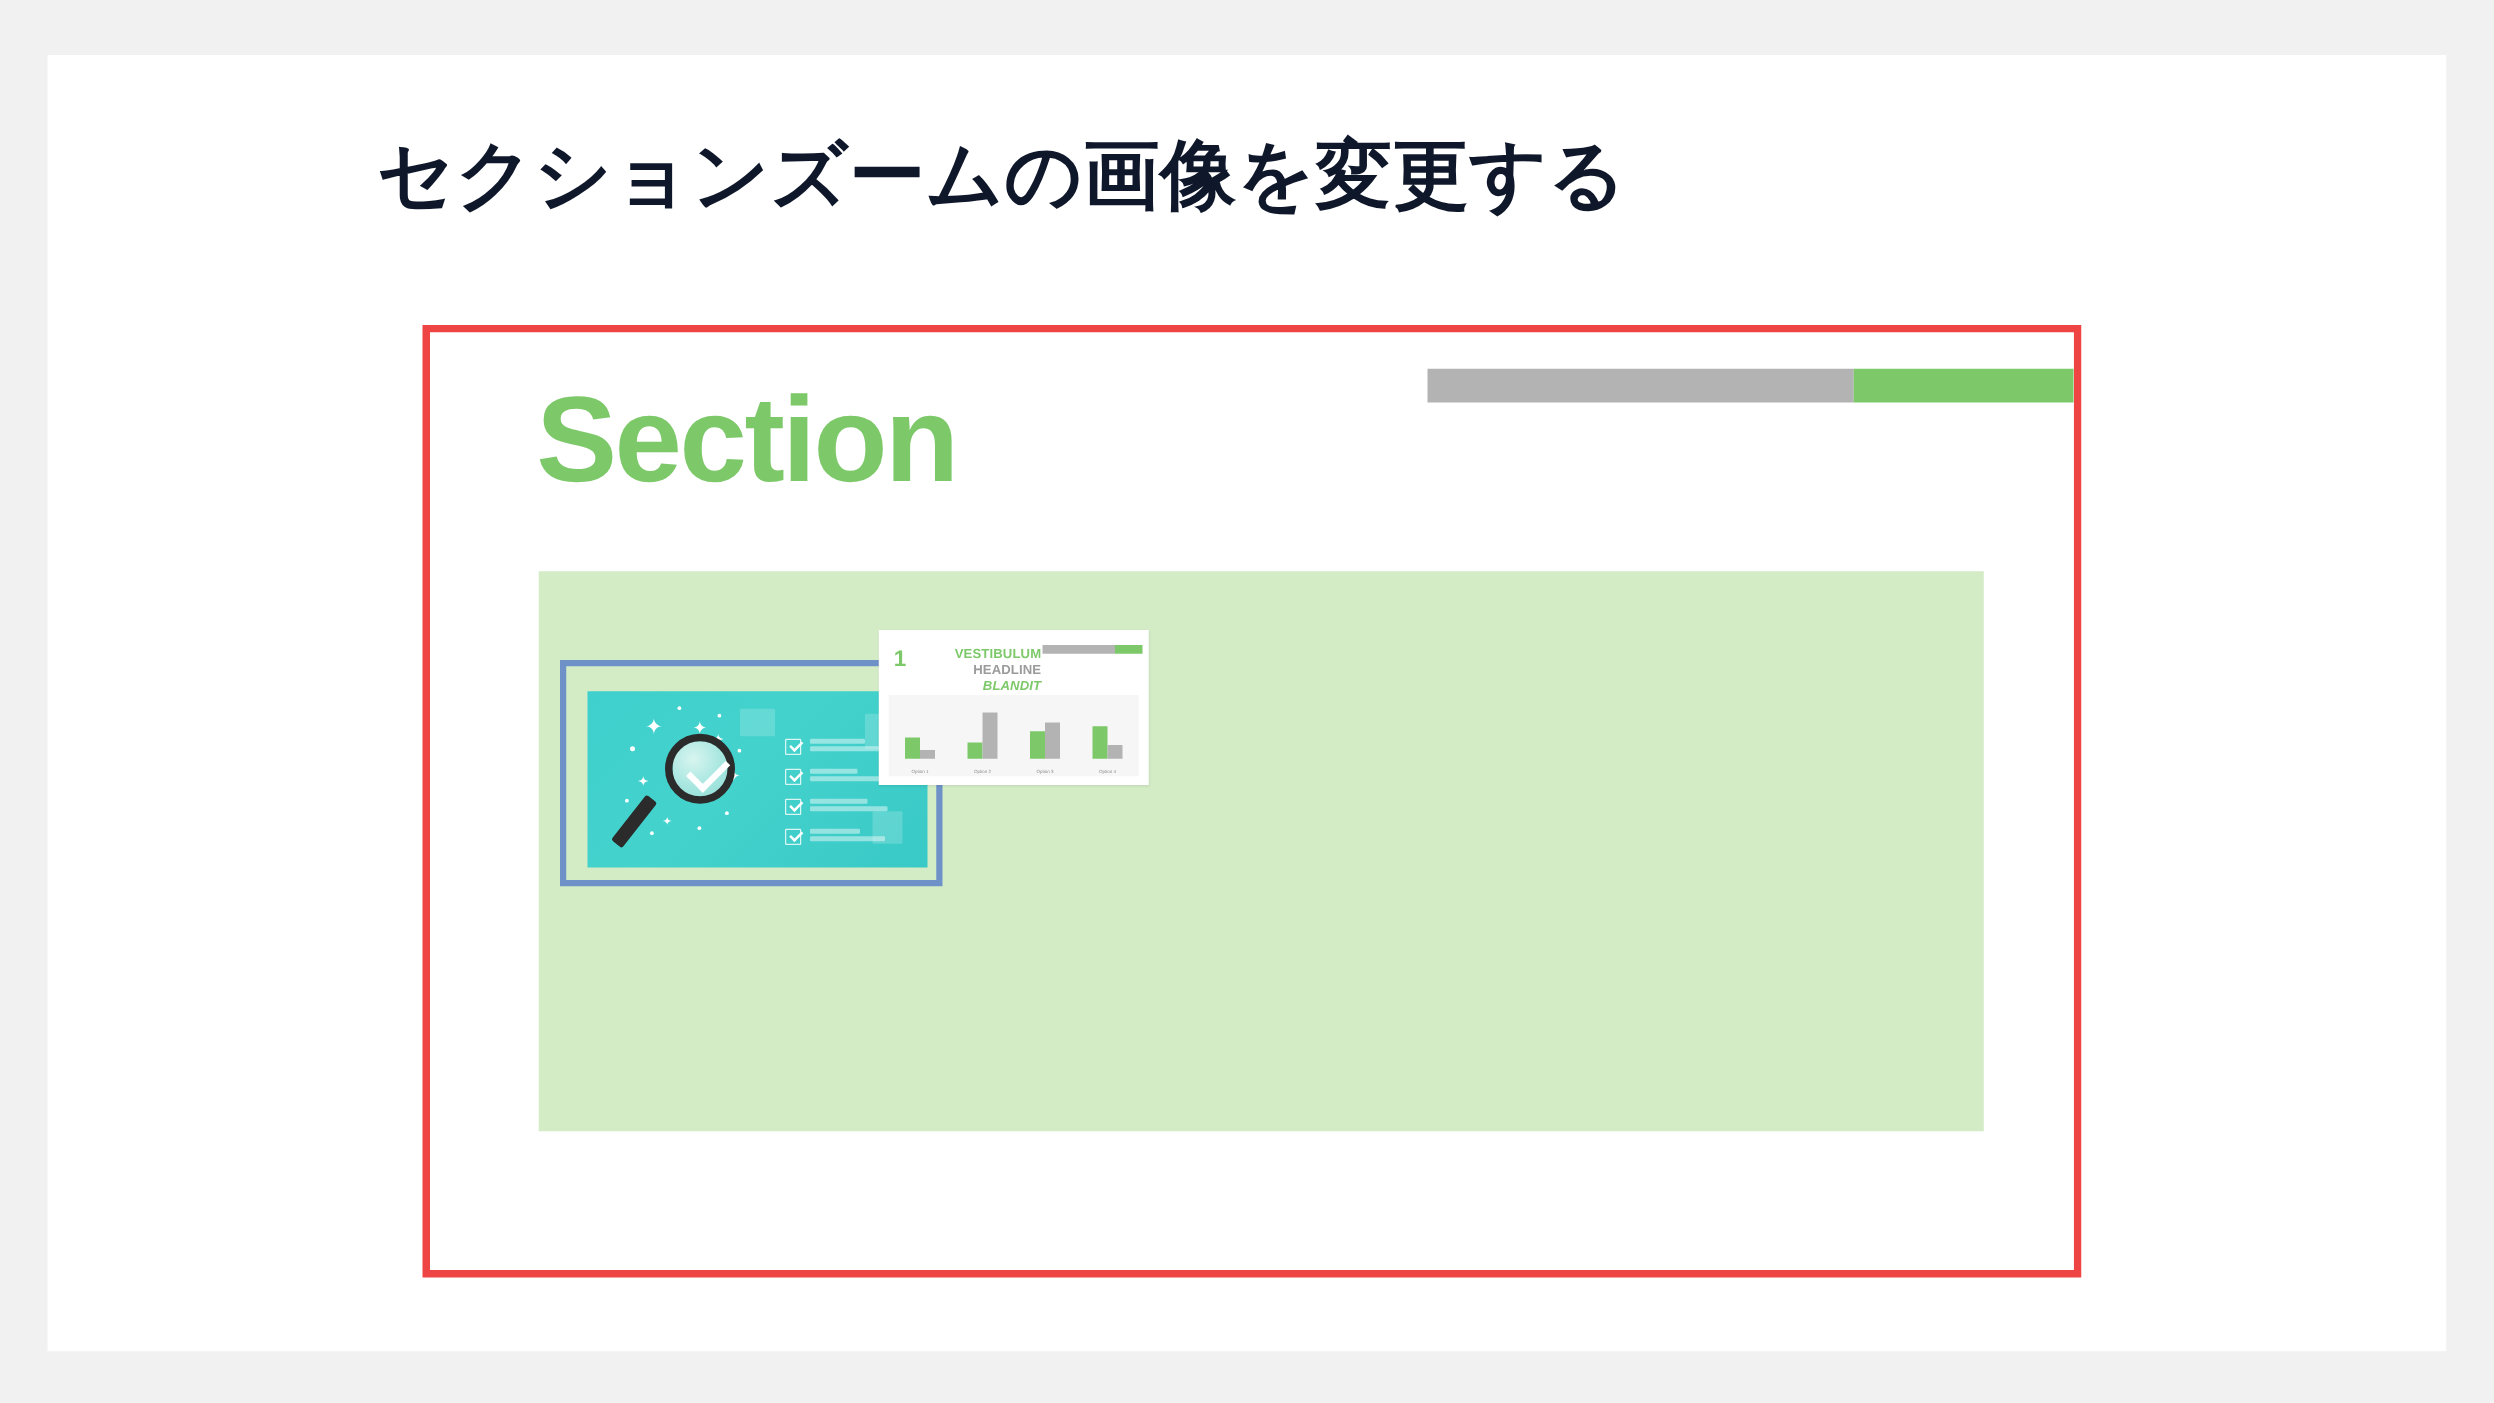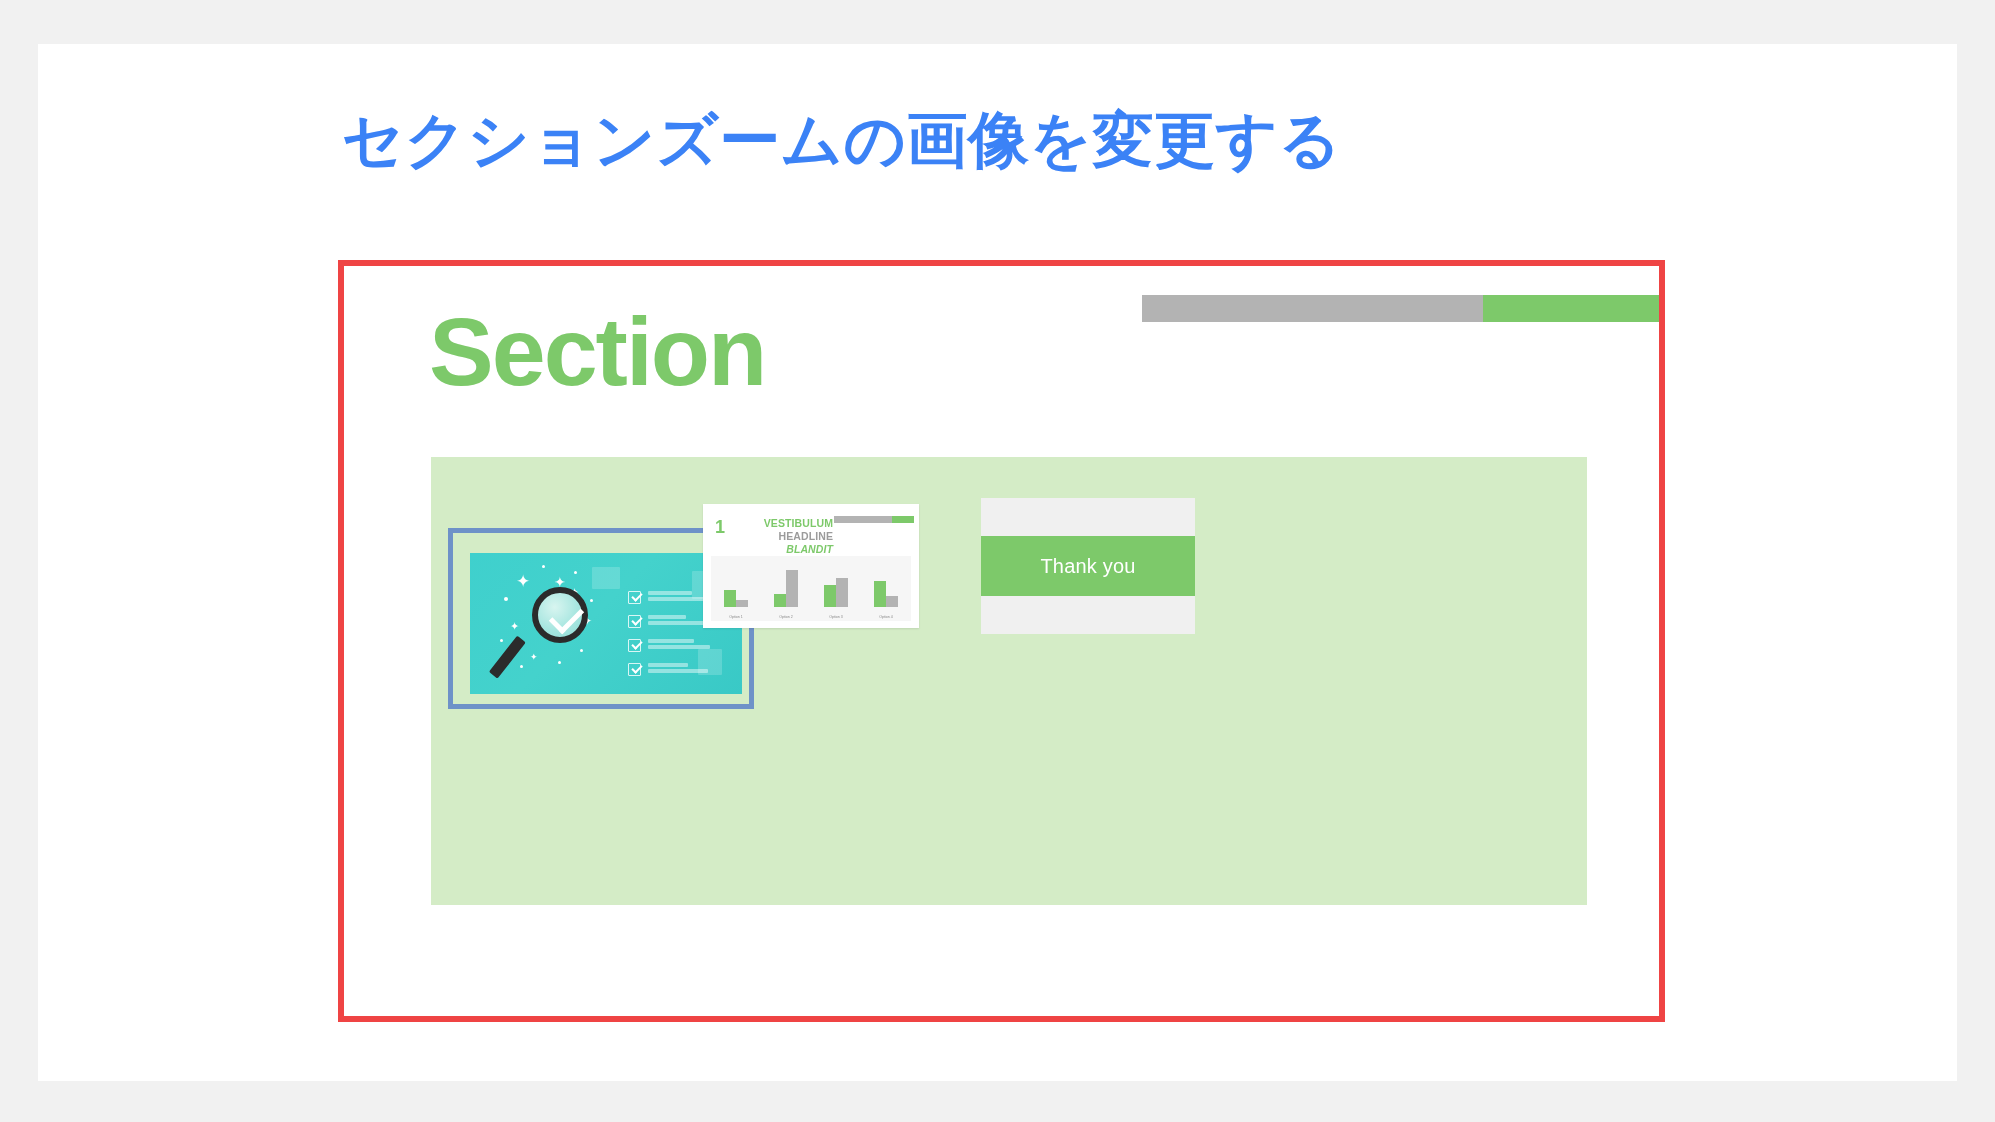--- a/index.html
+++ b/index.html
@@ -31,25 +31,24 @@
 
   
   .page-title {
     position: absolute;
     left: 0;
     top: 60px;
     width: 1527px;
     text-align: center;
     font-size: 61px;
     font-weight: bold;
-    color: #3b82f6;
+    color: #0f172a;
     letter-spacing: 0.5px;
     line-height: 1.2;
     white-space: nowrap;
-    padding-left: 40px;
   }
 
   
   .slide-frame {
     position: absolute;
     left: 300px;
     top: 216px;
     width: 1315px;
     height: 750px;
     background: #ffffff;
@@ -461,27 +460,20 @@
                       <div class="bar gray" style="height:24%"></div>
                       <span class="bar-label">Option 4</span>
                     </div>
 
                   </div>
                 </div>
 
               </div>
             </div>
 
-            <div class="thumb3">
-              <div class="t3-band-gray top"></div>
-              <div class="t3-band-green">
-                <span class="t3-text">Thank you</span>
-              </div>
-              <div class="t3-band-gray bottom"></div>
-            </div>
 
           </div>
         </div>
 
       </div>
     </div>
 
   </div>
 </div>
 

